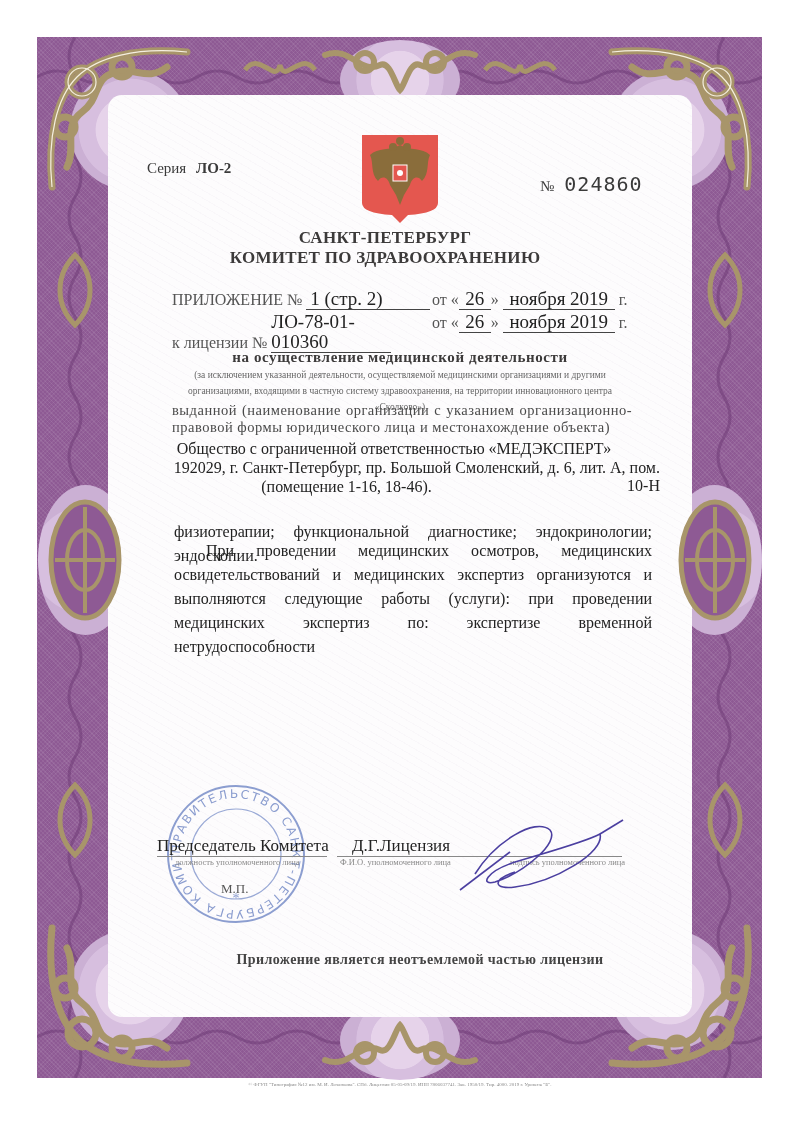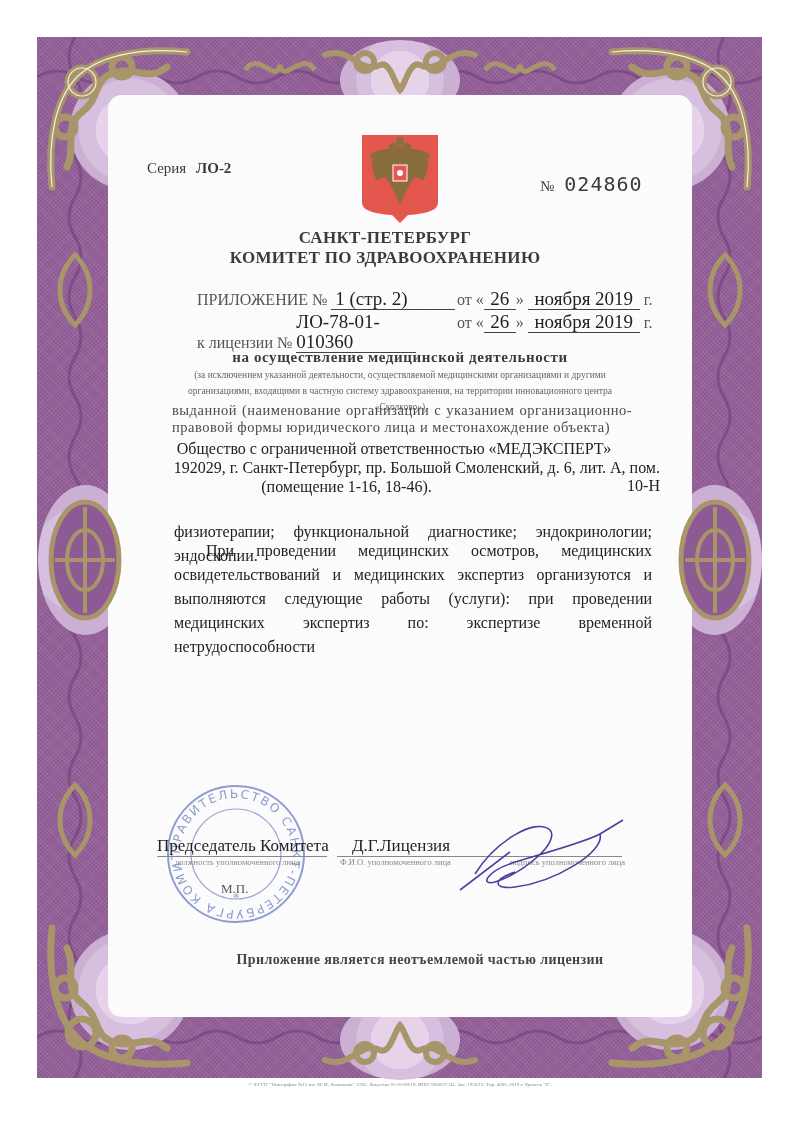--- a/index.html
+++ b/index.html
@@ -32,21 +32,21 @@
   .ornament { position: absolute; }
 
   
   .abs { position: absolute; }
   .series-label { left: 147px; top: 160px; font-size: 15px; color: #3a3a3a; }
   .series-label .val { font-weight: bold; margin-left: 6px; }
   .number-label { left: 540px; top: 152px; font-size: 15px; color: #3a3a3a; margin-top: 20px; }
   .number-label .val { font-family: "DejaVu Sans Mono", "Liberation Mono", monospace; font-size: 20px; letter-spacing: 1px; margin-left: 10px; color: #3a3a3a; }
   .coat { left: 360px; top: 133px; width: 80px; height: 90px; }
   .heading { left: 0; width: 770px; text-align: center; font-weight: bold; font-size: 17px; color: #3c3a3a; letter-spacing: 0.3px; }
-  .row { font-size: 16px; color: #555; margin-left: 25px; }
+  .row { font-size: 16px; color: #555; }
   .fill { display: inline-block; border-bottom: 1px solid #444; color: #222; font-size: 19px; text-align: center; line-height: 20px; }
   .center-block { left: 160px; width: 480px; text-align: center; }
   .activity { font-weight: bold; font-size: 15px; letter-spacing: 0.6px; color: #3c3a3a; }
   .small-note { font-size: 9.5px; color: #666; line-height: 16px; }
   .issued { left: 172px; width: 460px; font-size: 14.5px; color: #4a4a4a; text-align: justify; letter-spacing: 0.5px; line-height: 17px; }
   .org { font-family: "Liberation Serif", serif; font-size: 16px; color: #222; }
   .body-text { left: 174px; width: 478px; font-size: 16px; color: #222; line-height: 24px; text-align: justify; }
   .sig-line { position: absolute; border-bottom: 1px solid #888; }
   .sig-caption { font-size: 8.5px; color: #888; }
   .sig-text { font-size: 17px; color: #222; }

